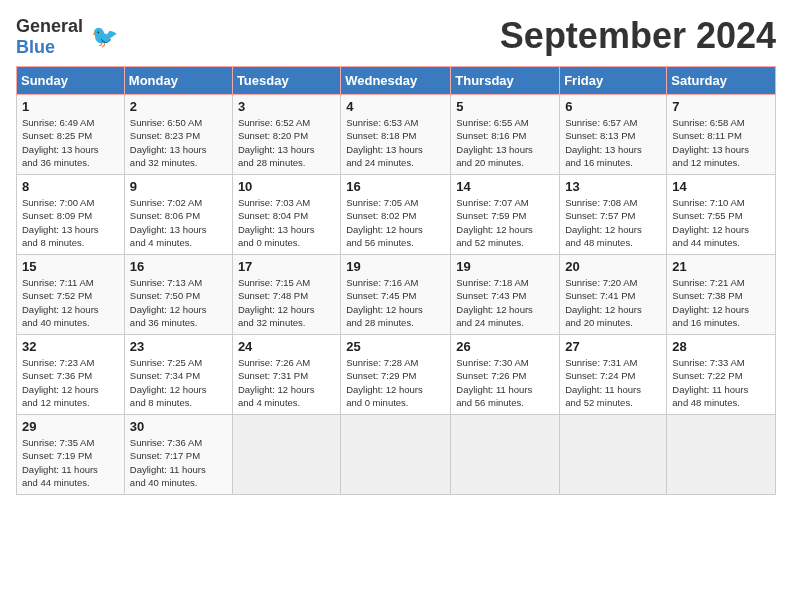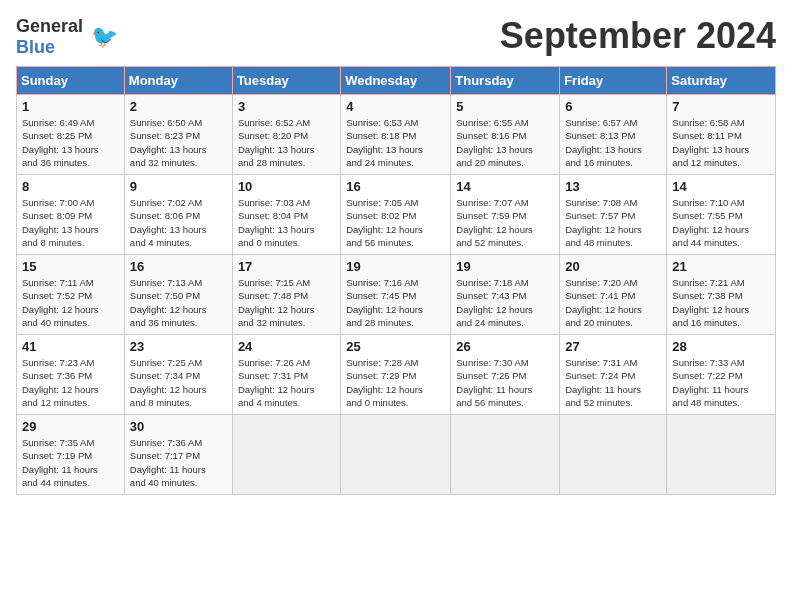--- a/index.html
+++ b/index.html
@@ -205,21 +205,21 @@
           <span class="day-num">20</span>
           <div class="day-info">Sunrise: 7:20 AM<br>Sunset: 7:41 PM<br>Daylight: 12 hours<br>and 20 minutes.</div>
         </td>
         <td>
           <span class="day-num">21</span>
           <div class="day-info">Sunrise: 7:21 AM<br>Sunset: 7:38 PM<br>Daylight: 12 hours<br>and 16 minutes.</div>
         </td>
       </tr>
       <tr>
         <td>
-          <span class="day-num">41</span>
+          <span class="day-num">32</span>
           <div class="day-info">Sunrise: 7:23 AM<br>Sunset: 7:36 PM<br>Daylight: 12 hours<br>and 12 minutes.</div>
         </td>
         <td>
           <span class="day-num">23</span>
           <div class="day-info">Sunrise: 7:25 AM<br>Sunset: 7:34 PM<br>Daylight: 12 hours<br>and 8 minutes.</div>
         </td>
         <td>
           <span class="day-num">24</span>
           <div class="day-info">Sunrise: 7:26 AM<br>Sunset: 7:31 PM<br>Daylight: 12 hours<br>and 4 minutes.</div>
         </td>

